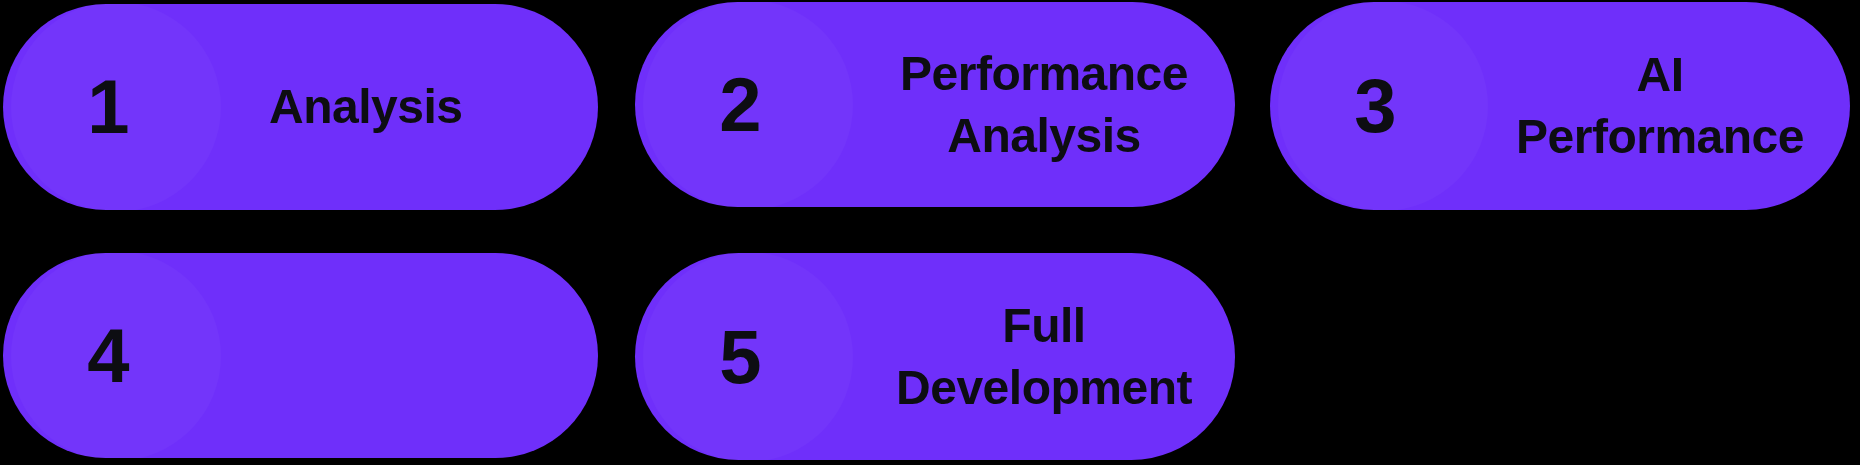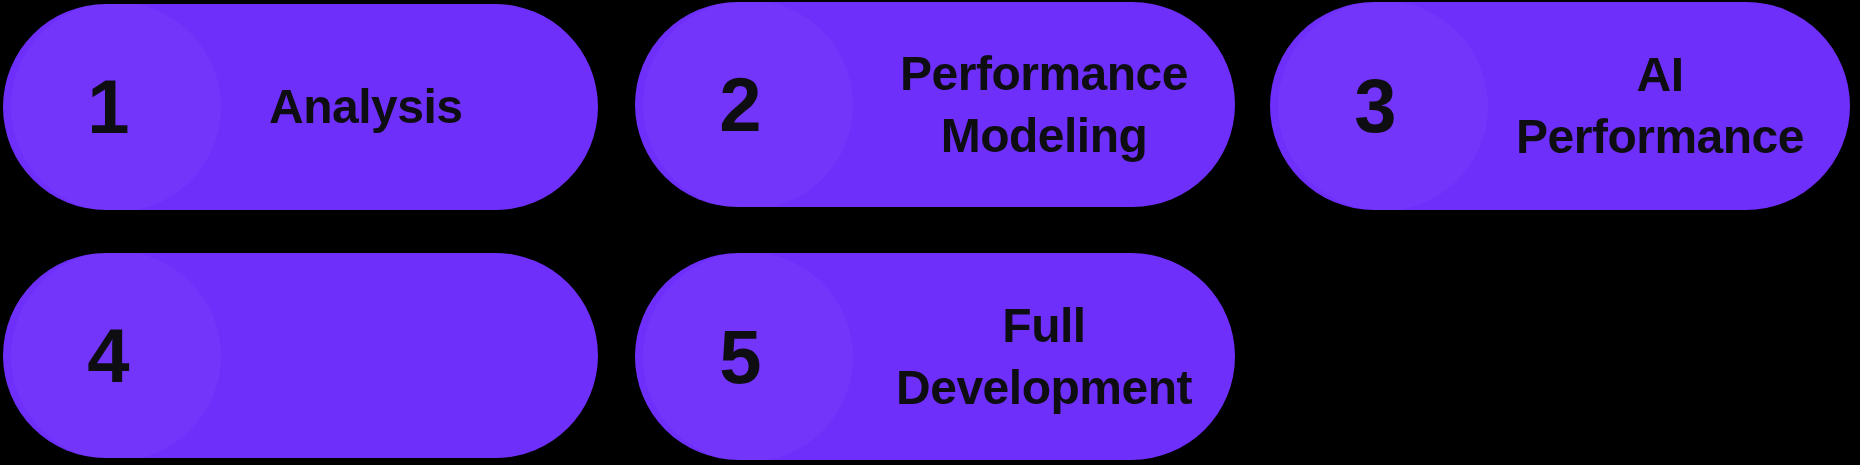--- a/index.html
+++ b/index.html
@@ -93,21 +93,21 @@
 
 <div class="board">
 
   <div class="pill" id="pill-1">
     <div class="step-number">1</div>
     <div class="step-label one-line">Analysis</div>
   </div>
 
   <div class="pill" id="pill-2">
     <div class="step-number">2</div>
-    <div class="step-label two-line">Performance Modeling</div>
+    <div class="step-label two-line">Performance Analysis</div>
   </div>
 
   <div class="pill" id="pill-3">
     <div class="step-number">3</div>
     <div class="step-label two-line">AI Performance</div>
   </div>
 
   <div class="pill" id="pill-4">
     <div class="step-number">4</div>
   </div>

